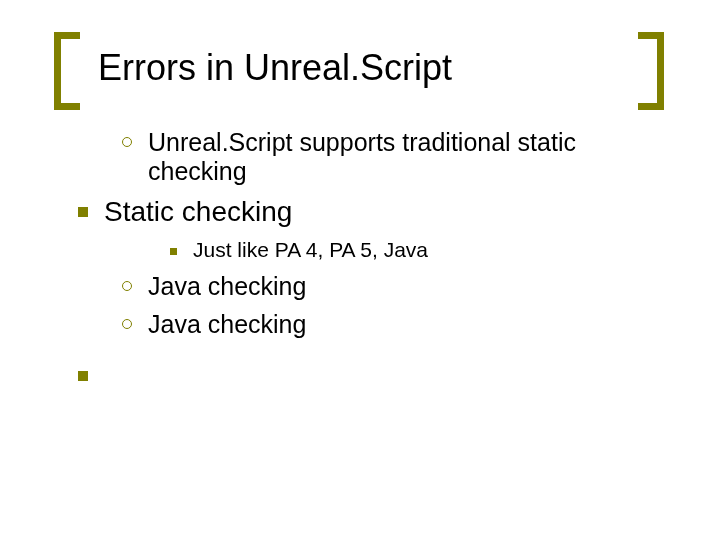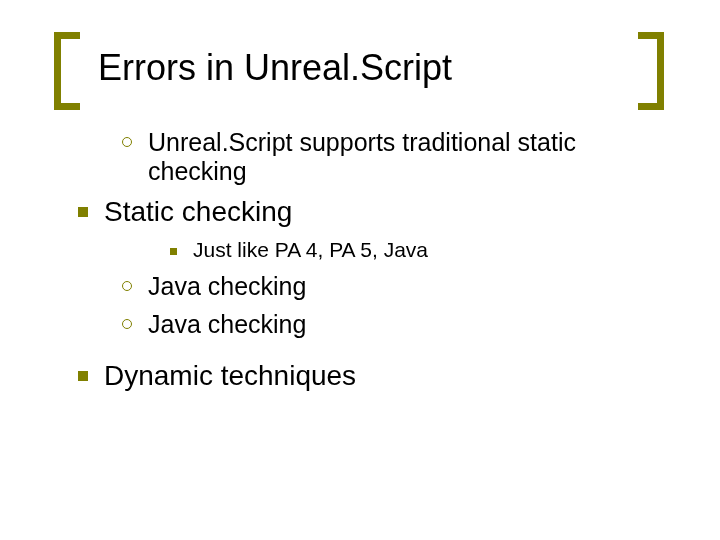--- a/index.html
+++ b/index.html
@@ -127,17 +127,16 @@
 
     <div class="row lvl2">
       <span class="bullet-circ"></span>
       <span class="txt">Java checking</span>
     </div>
 
     <div class="section-gap"></div>
 
     <div class="row lvl1">
       <span class="bullet-sq"></span>
-      <span class="txt">Dynamic techniques</span>
     </div>
 
   </div>
 </div>
 
 </body></html>

